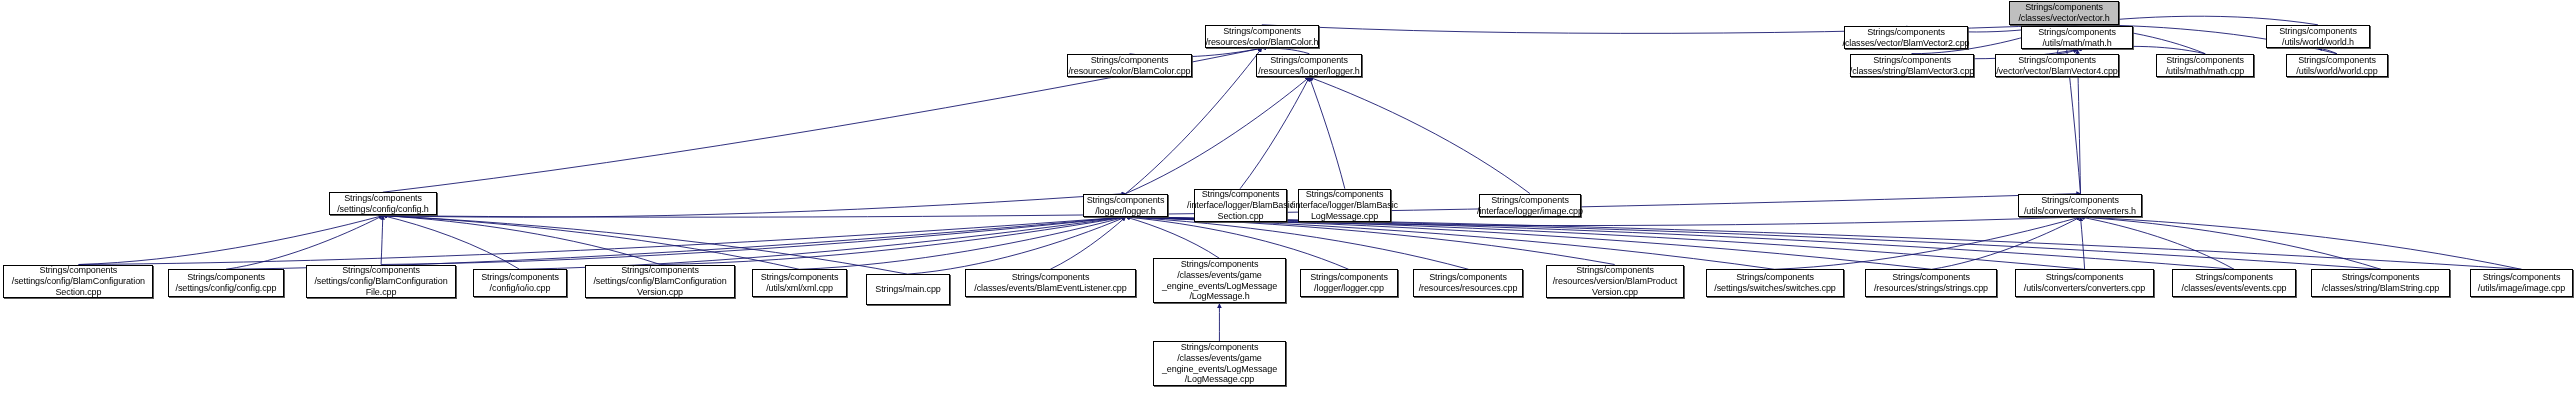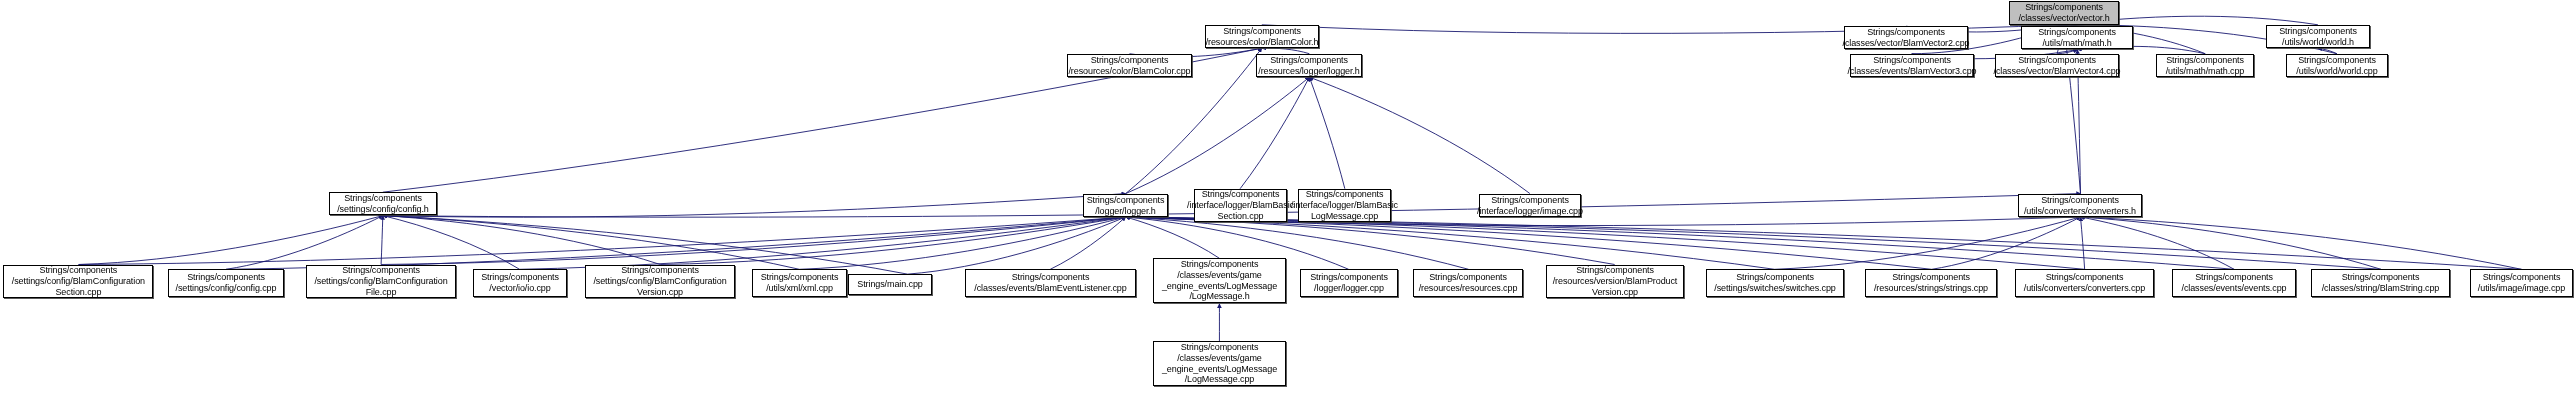--- a/index.html
+++ b/index.html
@@ -114,37 +114,37 @@
       </g>
   </svg>
   <div id="node-layer">
       <div class="node root" style="left: 2009px; top: 1.4px; width: 110px; height: 23.4px;"><span class="ln">Strings/components</span><span class="ln">/classes/vector/vector.h</span></div>
       <div class="node" style="left: 1205px; top: 25px; width: 114px; height: 23.4px;"><span class="ln">Strings/components</span><span class="ln">/resources/color/BlamColor.h</span></div>
       <div class="node" style="left: 1844px; top: 26px; width: 124px; height: 23.4px;"><span class="ln">Strings/components</span><span class="ln">/classes/vector/BlamVector2.cpp</span></div>
       <div class="node" style="left: 2021px; top: 26px; width: 112px; height: 23.4px;"><span class="ln">Strings/components</span><span class="ln">/utils/math/math.h</span></div>
       <div class="node" style="left: 2266px; top: 25px; width: 104px; height: 23.4px;"><span class="ln">Strings/components</span><span class="ln">/utils/world/world.h</span></div>
       <div class="node" style="left: 1067px; top: 54px; width: 125px; height: 23.4px;"><span class="ln">Strings/components</span><span class="ln">/resources/color/BlamColor.cpp</span></div>
       <div class="node" style="left: 1256px; top: 54px; width: 106px; height: 23.4px;"><span class="ln">Strings/components</span><span class="ln">/resources/logger/logger.h</span></div>
-      <div class="node" style="left: 1850px; top: 54px; width: 124px; height: 23.4px;"><span class="ln">Strings/components</span><span class="ln">/classes/events/BlamVector3.cpp</span></div>
-      <div class="node" style="left: 1995px; top: 54px; width: 124px; height: 23.4px;"><span class="ln">Strings/components</span><span class="ln">/classes/vector/BlamVector4.cpp</span></div>
+      <div class="node" style="left: 1850px; top: 54px; width: 124px; height: 23.4px;"><span class="ln">Strings/components</span><span class="ln">/classes/string/BlamVector3.cpp</span></div>
+      <div class="node" style="left: 1995px; top: 54px; width: 124px; height: 23.4px;"><span class="ln">Strings/components</span><span class="ln">/vector/vector/BlamVector4.cpp</span></div>
       <div class="node" style="left: 2156px; top: 54px; width: 98px; height: 23.4px;"><span class="ln">Strings/components</span><span class="ln">/utils/math/math.cpp</span></div>
       <div class="node" style="left: 2286px; top: 54px; width: 102px; height: 23.4px;"><span class="ln">Strings/components</span><span class="ln">/utils/world/world.cpp</span></div>
       <div class="node" style="left: 329px; top: 192px; width: 108px; height: 23.4px;"><span class="ln">Strings/components</span><span class="ln">/settings/config/config.h</span></div>
       <div class="node" style="left: 1083px; top: 194px; width: 85px; height: 23.4px;"><span class="ln">Strings/components</span><span class="ln">/logger/logger.h</span></div>
       <div class="node" style="left: 1194px; top: 189px; width: 93px; height: 33px;"><span class="ln">Strings/components</span><span class="ln">/interface/logger/BlamBasic</span><span class="ln">Section.cpp</span></div>
       <div class="node" style="left: 1298px; top: 189px; width: 93px; height: 33px;"><span class="ln">Strings/components</span><span class="ln">/interface/logger/BlamBasic</span><span class="ln">LogMessage.cpp</span></div>
       <div class="node" style="left: 1479px; top: 194px; width: 102px; height: 23.4px;"><span class="ln">Strings/components</span><span class="ln">/interface/logger/image.cpp</span></div>
       <div class="node" style="left: 2018px; top: 194px; width: 124px; height: 23.4px;"><span class="ln">Strings/components</span><span class="ln">/utils/converters/converters.h</span></div>
       <div class="node" style="left: 3.4px; top: 265px; width: 150px; height: 33px;"><span class="ln">Strings/components</span><span class="ln">/settings/config/BlamConfiguration</span><span class="ln">Section.cpp</span></div>
       <div class="node" style="left: 168px; top: 269px; width: 116px; height: 28px;"><span class="ln">Strings/components</span><span class="ln">/settings/config/config.cpp</span></div>
       <div class="node" style="left: 306px; top: 265px; width: 150px; height: 33px;"><span class="ln">Strings/components</span><span class="ln">/settings/config/BlamConfiguration</span><span class="ln">File.cpp</span></div>
-      <div class="node" style="left: 473px; top: 269px; width: 94px; height: 28px;"><span class="ln">Strings/components</span><span class="ln">/vector/io/io.cpp</span></div>
+      <div class="node" style="left: 473px; top: 269px; width: 94px; height: 28px;"><span class="ln">Strings/components</span><span class="ln">/config/io/io.cpp</span></div>
       <div class="node" style="left: 585px; top: 265px; width: 150px; height: 33px;"><span class="ln">Strings/components</span><span class="ln">/settings/config/BlamConfiguration</span><span class="ln">Version.cpp</span></div>
       <div class="node" style="left: 752px; top: 269px; width: 95px; height: 28px;"><span class="ln">Strings/components</span><span class="ln">/utils/xml/xml.cpp</span></div>
-      <div class="node" style="left: 848px; top: 274px; width: 84px; height: 21px;"><span class="ln">Strings/main.cpp</span></div>
+      <div class="node" style="left: 866px; top: 274px; width: 84px; height: 31px;"><span class="ln">Strings/main.cpp</span></div>
       <div class="node" style="left: 965px; top: 269px; width: 171px; height: 28px;"><span class="ln">Strings/components</span><span class="ln">/classes/events/BlamEventListener.cpp</span></div>
       <div class="node" style="left: 1153px; top: 258px; width: 133px; height: 45px;"><span class="ln">Strings/components</span><span class="ln">/classes/events/game</span><span class="ln">_engine_events/LogMessage</span><span class="ln">/LogMessage.h</span></div>
       <div class="node" style="left: 1300px; top: 269px; width: 98px; height: 28px;"><span class="ln">Strings/components</span><span class="ln">/logger/logger.cpp</span></div>
       <div class="node" style="left: 1413px; top: 269px; width: 110px; height: 28px;"><span class="ln">Strings/components</span><span class="ln">/resources/resources.cpp</span></div>
       <div class="node" style="left: 1546px; top: 265px; width: 138px; height: 33px;"><span class="ln">Strings/components</span><span class="ln">/resources/version/BlamProduct</span><span class="ln">Version.cpp</span></div>
       <div class="node" style="left: 1706px; top: 269px; width: 138px; height: 28px;"><span class="ln">Strings/components</span><span class="ln">/settings/switches/switches.cpp</span></div>
       <div class="node" style="left: 1865px; top: 269px; width: 132px; height: 28px;"><span class="ln">Strings/components</span><span class="ln">/resources/strings/strings.cpp</span></div>
       <div class="node" style="left: 2015px; top: 269px; width: 139px; height: 28px;"><span class="ln">Strings/components</span><span class="ln">/utils/converters/converters.cpp</span></div>
       <div class="node" style="left: 2172px; top: 269px; width: 124px; height: 28px;"><span class="ln">Strings/components</span><span class="ln">/classes/events/events.cpp</span></div>
       <div class="node" style="left: 2311px; top: 269px; width: 139px; height: 28px;"><span class="ln">Strings/components</span><span class="ln">/classes/string/BlamString.cpp</span></div>

